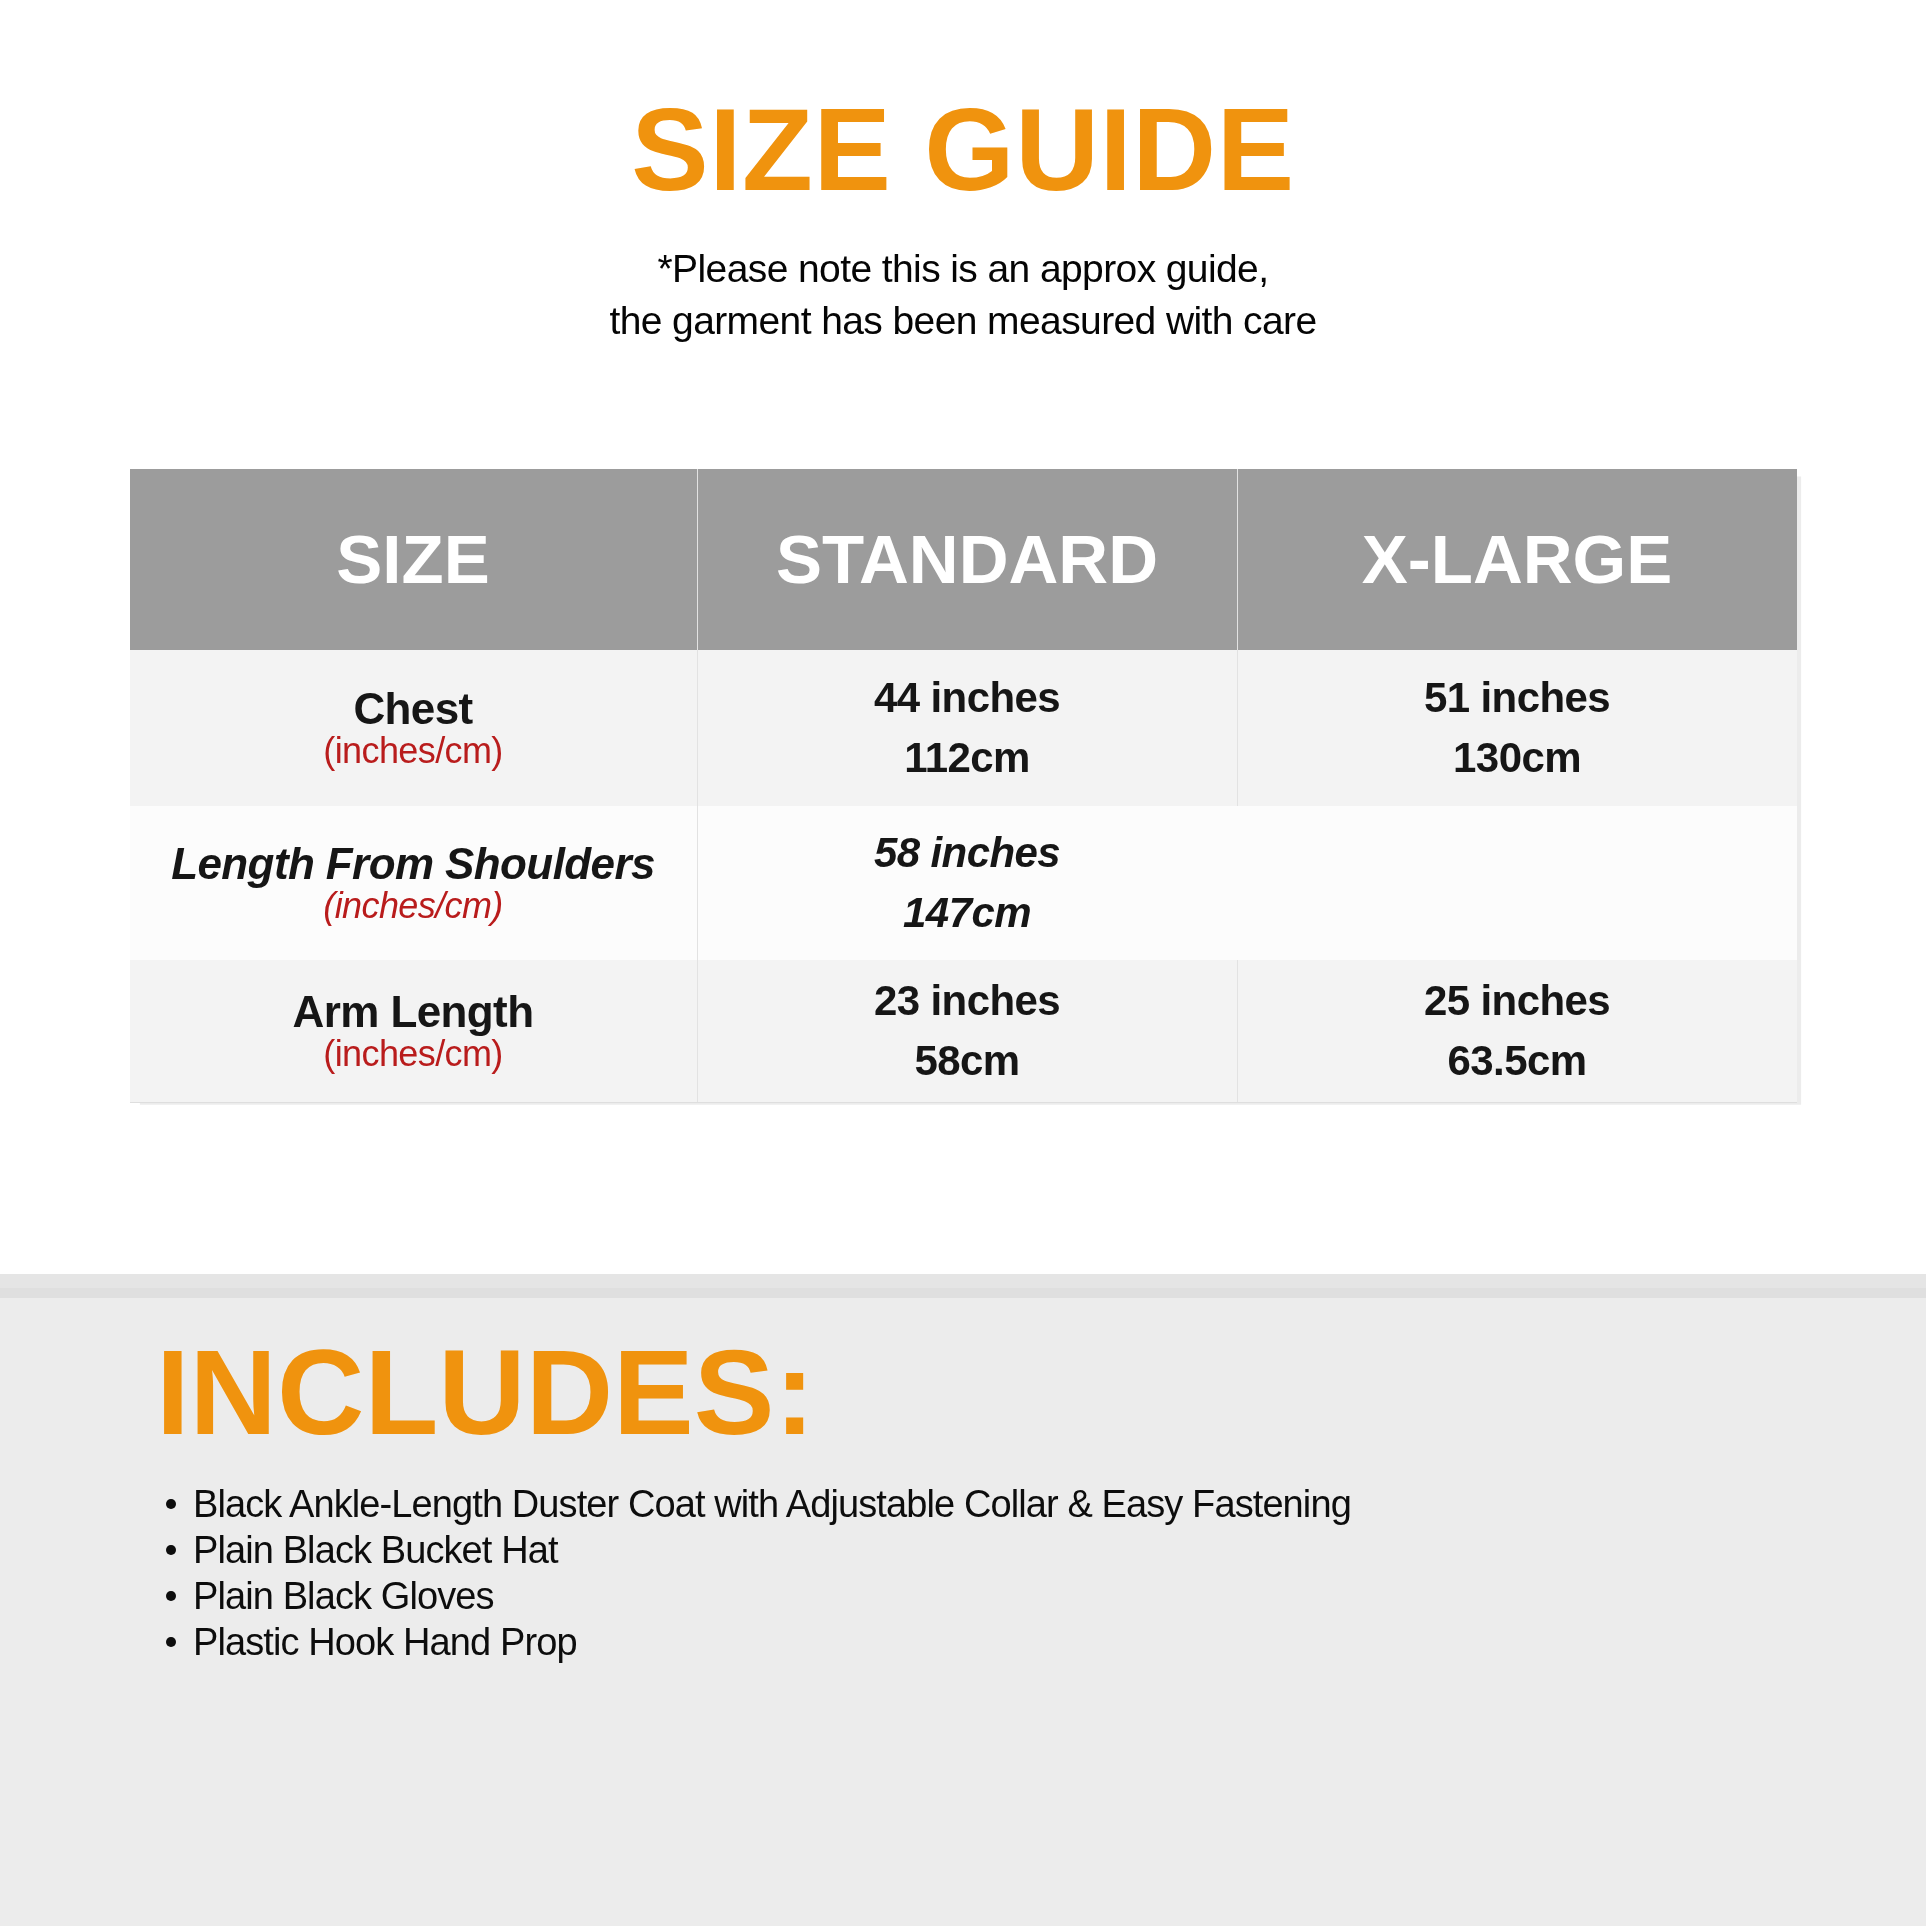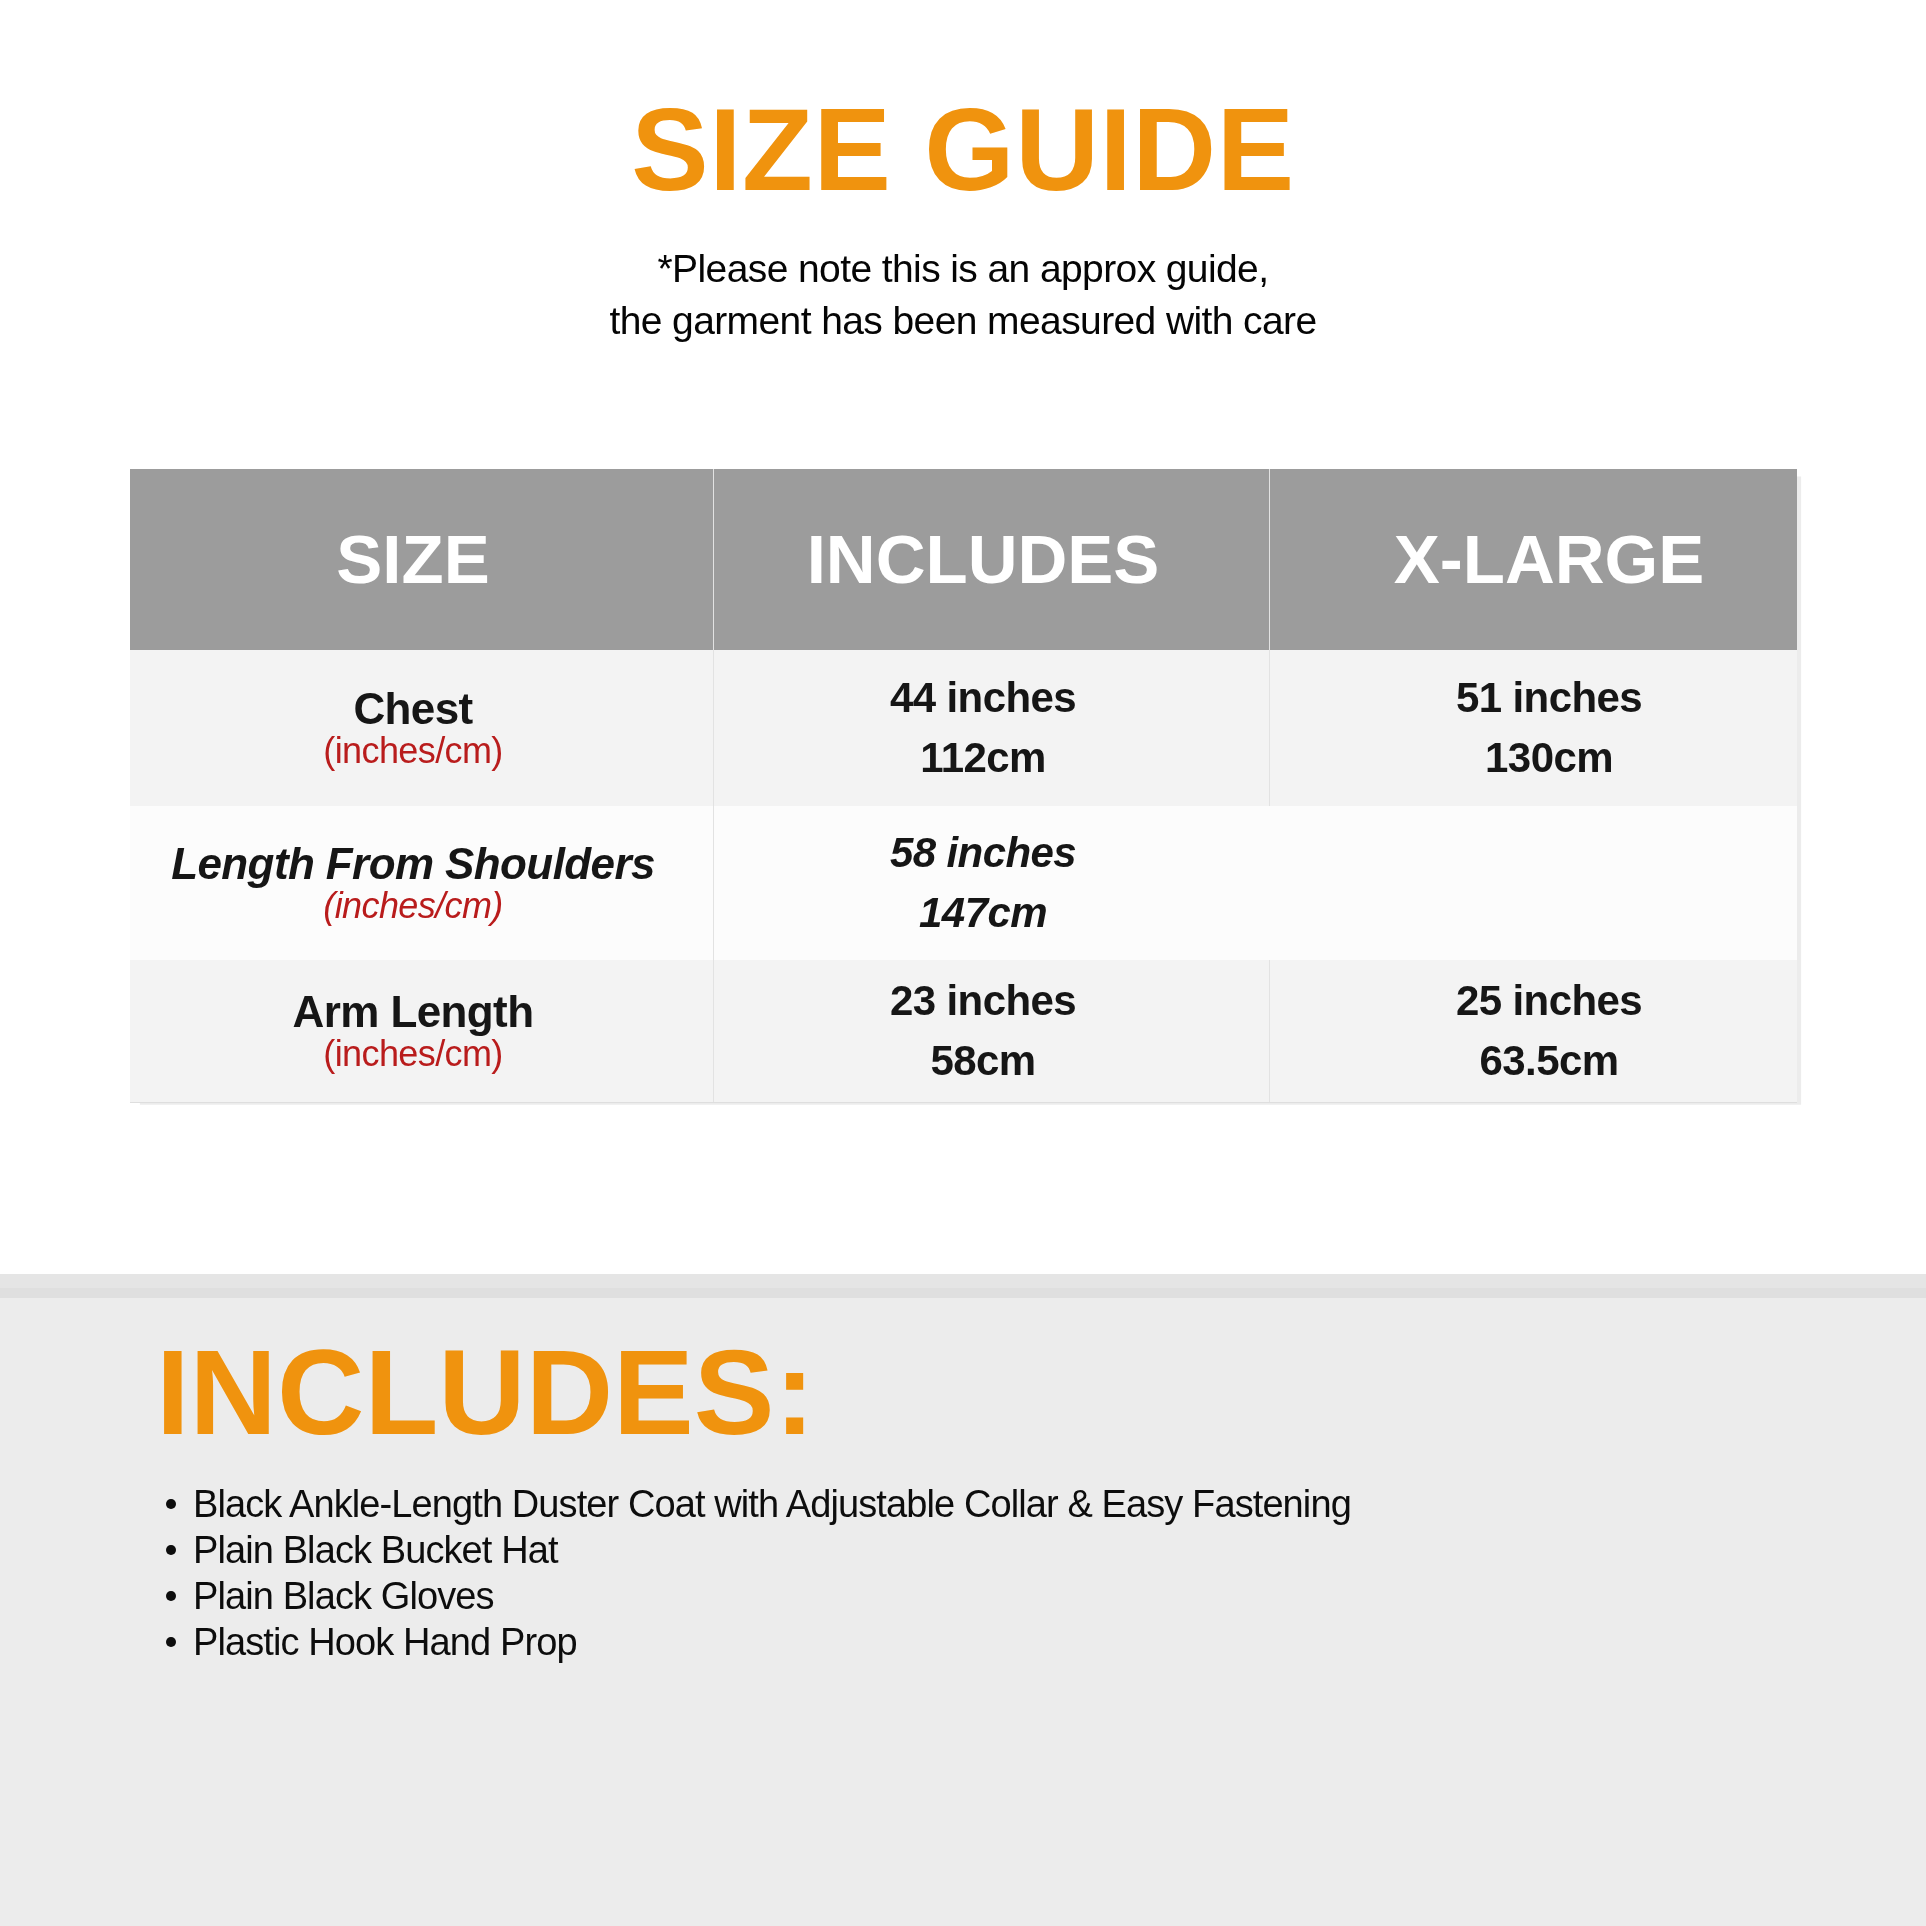--- a/index.html
+++ b/index.html
@@ -43,21 +43,20 @@
   
   .size-table {
     width: 1667px;
     margin: 122px auto 0 auto;
     border-bottom: 1.7px solid #dedede;
     box-shadow: 7px 4.6px 0 -2.9px #ececec;
   }
   .t-row {
     display: grid;
     grid-template-columns: 567px 540px 560px;
-    gap: 16px;
   }
   .t-cell {
     display: flex;
     flex-direction: column;
     align-items: center;
     justify-content: center;
     text-align: center;
   }
   .t-cell.c2, .t-cell.c3 { border-left: 1.7px solid #e2e2e2; }
 
@@ -160,21 +159,21 @@
 
   <p class="subtitle">
     <span>*Please note this is an approx guide,</span><br>
     <span>the garment has been measured with care</span>
   </p>
 
   <div class="size-table">
 
     <div class="t-row t-head">
       <div class="t-cell c1">SIZE</div>
-      <div class="t-cell c2">INCLUDES</div>
+      <div class="t-cell c2">STANDARD</div>
       <div class="t-cell c3">X-LARGE</div>
     </div>
 
     <div class="t-row t-body-row row-1 shade-light">
       <div class="t-cell c1">
         <span class="cell-label-main">Chest</span>
         <span class="cell-label-sub">(inches/cm)</span>
       </div>
       <div class="t-cell c2">
         <span class="cell-value-line">44 inches</span>

